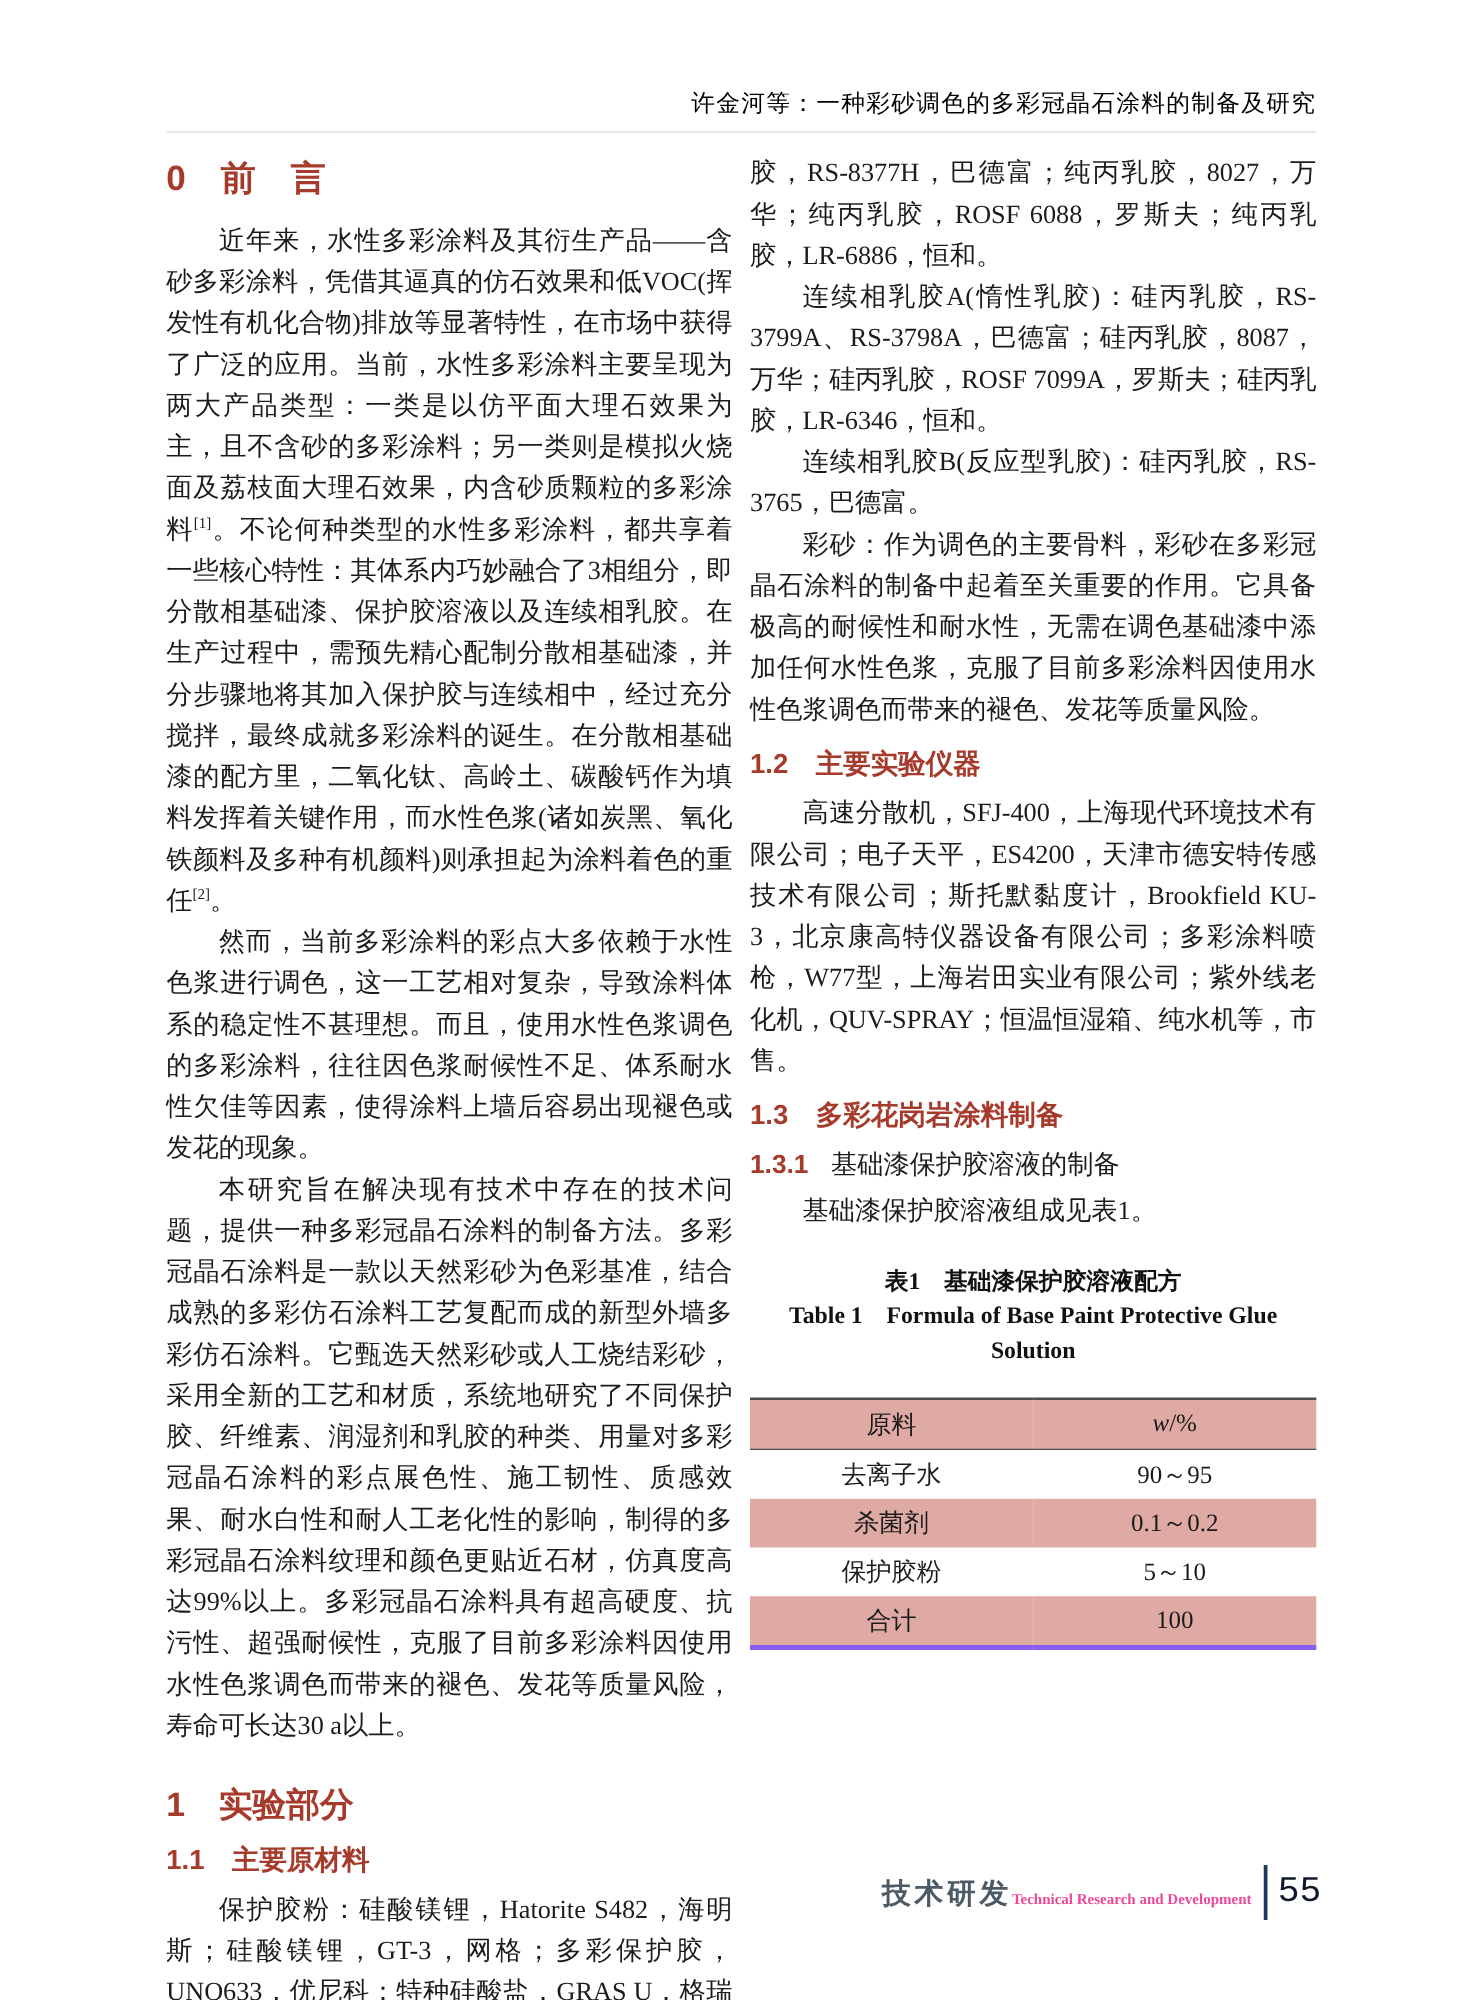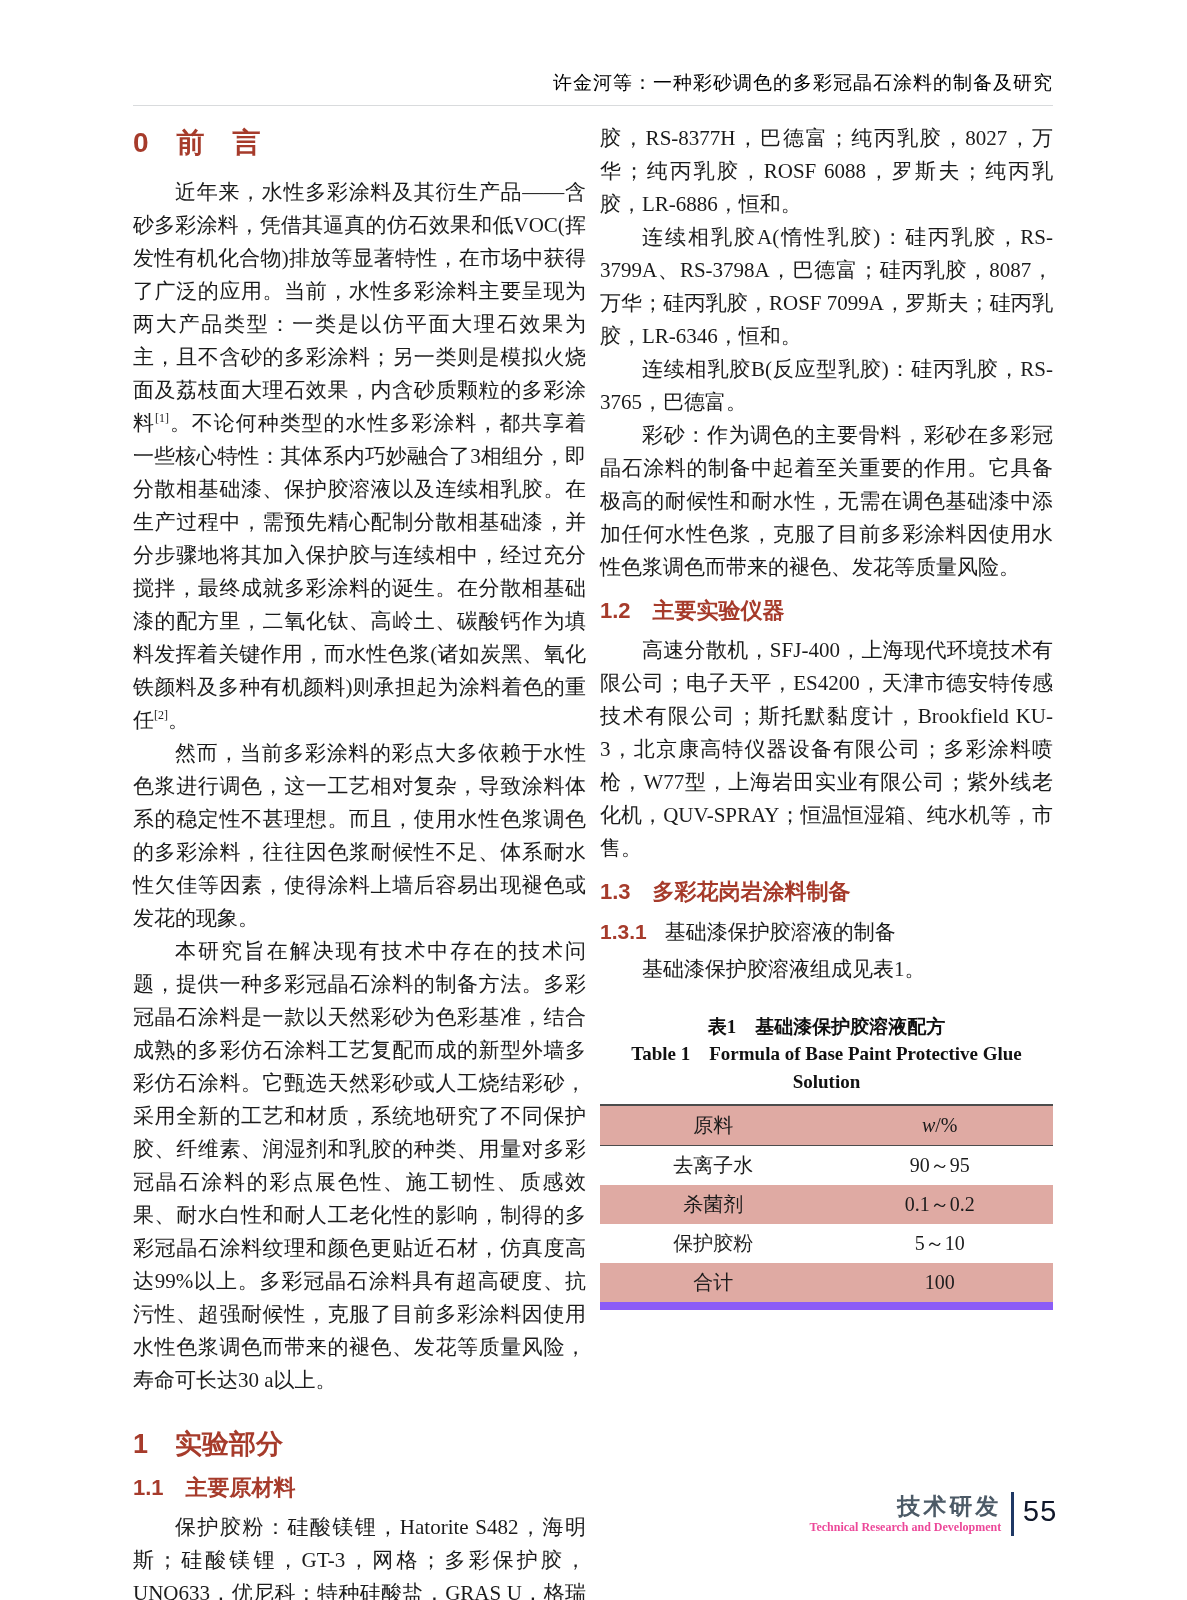--- a/index.html
+++ b/index.html
@@ -44,35 +44,35 @@
   .table-block{margin:28px 0 30px 0;}
   .cap-zh{
     text-align:center;font-family:Liberation Serif, serif;
     font-weight:bold;font-size:19px;line-height:26px;color:#111;
   }
   .cap-en{
     text-align:center;font-family:"Liberation Serif", serif;
     font-weight:bold;font-size:19px;line-height:28px;color:#111;
   }
   table.t1{
-    width:100%;border-collapse:collapse;margin-top:8px;
-    border-top:2px solid #4c4c4c;border-bottom:8px solid #8b5cf6;
+    width:100%;border-collapse:collapse;margin-top:23px;
+    border-top:2px solid #4c4c4c;border-bottom:4px solid #8b5cf6;
     font-size:20px;
   }
   table.t1 td{height:39px;text-align:center;padding:0;}
   table.t1 tr.hdr td{border-bottom:1px solid #4c4c4c;}
   table.t1 tr.pink{background:#dfaaa3;}
   table.t1 td.c1{width:50%;}
   table.t1 td.c2{width:50%;}
   
   .footer{
     position:absolute;top:1492px;right:130px;
     display:flex;align-items:center;
   }
-  .footer .labels{display:flex;flex-direction:column;align-items:flex-end;}
+  .footer .labels{display:flex;flex-direction:row;align-items:flex-end;}
   .footer .zh{
     font-family:"Liberation Sans", sans-serif;font-weight:bold;
     font-size:23px;line-height:26px;color:#4c5a66;letter-spacing:3px;
   }
   .footer .en{
     font-family:"Liberation Serif", serif;font-weight:bold;
     font-size:12px;line-height:16px;color:#ec4899;
   }
   .footer .bar{width:3px;height:44px;background:#1f3864;margin:0 8px 0 10px;}
   .footer .num{

